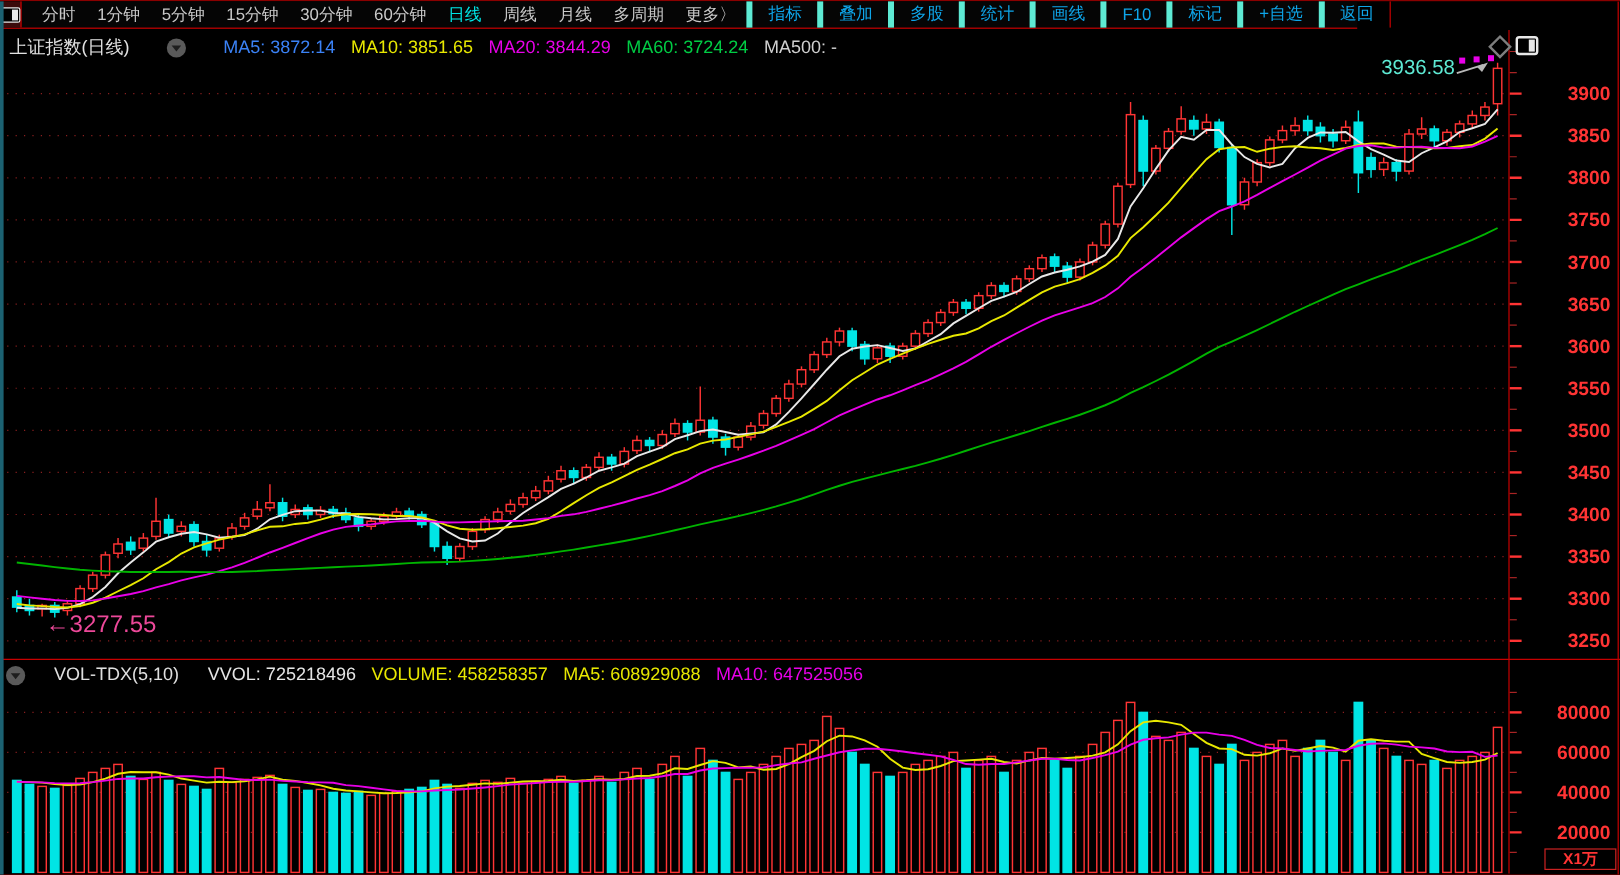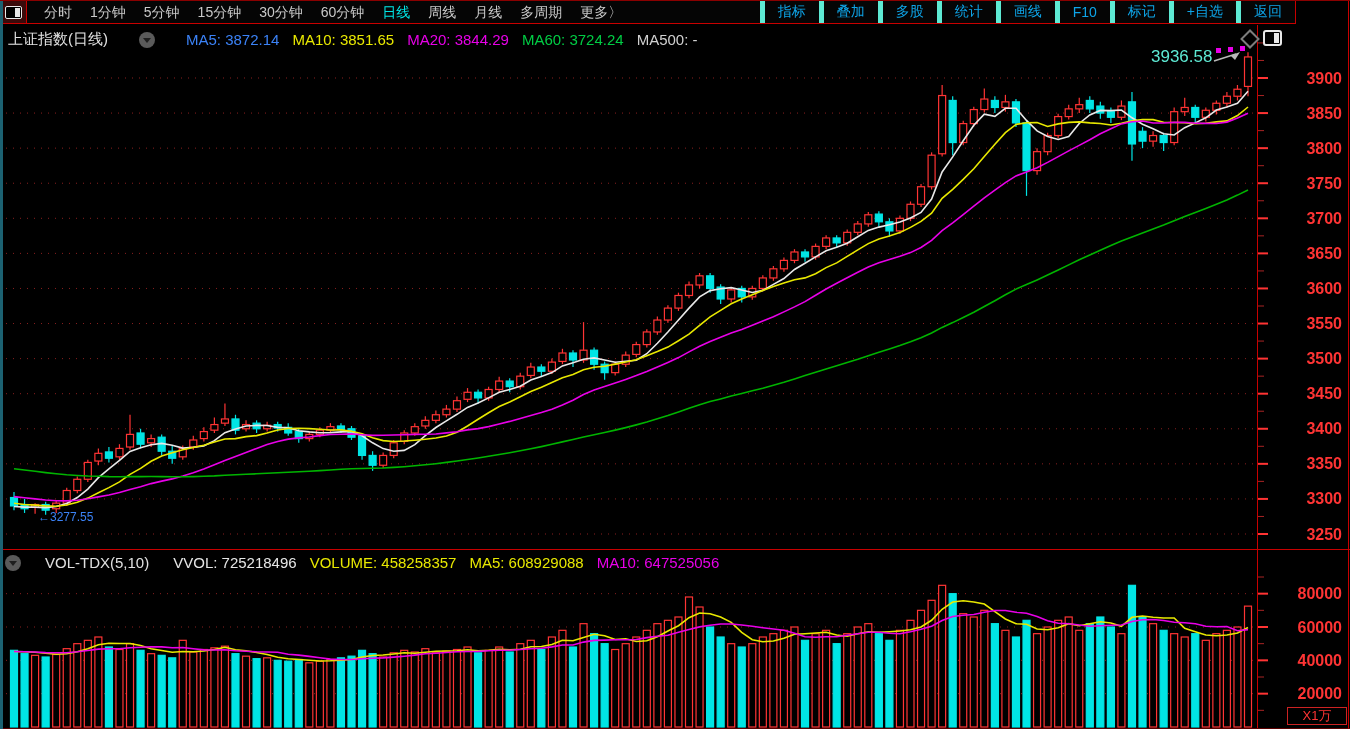--- a/index.html
+++ b/index.html
@@ -1,20 +1,20 @@
 <!DOCTYPE html>
 <html><head>
 <meta charset="utf-8">
 <style>
   html,body{margin:0;padding:0;background:#000;}
   #app{position:relative;width:1350px;height:729px;background:#000;overflow:hidden;
        font-family:"Liberation Sans",sans-serif;border-top:1px solid #8a0000;box-sizing:border-box;}
   #left-strip{position:absolute;left:0;top:0;width:3px;height:729px;background:#1c6272;z-index:6;}
   
-  #toolbar{position:absolute;left:0;top:0;width:1296px;height:23px;display:flex;align-items:stretch;
+  #toolbar{position:absolute;left:0;top:0;width:1131px;height:23px;display:flex;align-items:stretch;
            border-bottom:1px solid #c80000;box-sizing:border-box;background:#050505;z-index:5;}
   #tb-left-icon{width:27px;display:flex;align-items:center;justify-content:center;
                 background:#3a0b0b;border-right:1px solid #c80000;box-sizing:border-box;cursor:pointer;}
   .winico{position:relative;width:15px;height:11px;border:1px solid #e8e8e8;border-radius:2px;background:#000;}
   .winico i{position:absolute;right:1px;top:1px;bottom:1px;width:5px;background:#e8e8e8;}
   #tb-left{display:flex;align-items:center;padding-left:8px;}
   .tb-item{padding:0 9px;font-size:14px;color:#c9c9c9;line-height:22px;cursor:pointer;white-space:nowrap;}
   .tb-item.active{color:#00e5e5;}
   #tb-right{margin-left:auto;display:flex;height:100%;border-right:1px solid #c80000;box-sizing:border-box;}
   .tb-tool{display:flex;align-items:center;padding:0 13px;border-left:5px solid #5eead4;
@@ -23,29 +23,29 @@
   #main-header{position:absolute;left:8px;top:29px;display:flex;align-items:center;gap:31px;
                font-size:15px;z-index:4;white-space:nowrap;}
   #vol-header{position:absolute;left:5px;top:553px;display:flex;align-items:center;gap:24px;
               font-size:15px;z-index:4;white-space:nowrap;}
   .sym-title{color:#e2e2e2;}
   .circle-ico{position:relative;width:16px;height:16px;border-radius:50%;background:#5a5a5a;cursor:pointer;flex:none;}
   .circle-ico::after{content:"";position:absolute;left:4px;top:6px;border-left:4px solid transparent;
                      border-right:4px solid transparent;border-top:5px solid #1e1e1e;}
   .ma-item{white-space:nowrap;}
   
-  #low-label{position:absolute;left:38px;top:509px;color:#3b82f6;font-size:12px;z-index:3;}
+  #low-label{position:absolute;left:38px;top:509px;color:#ec4899;font-size:20px;z-index:3;}
   #high-label{position:absolute;left:1151px;top:46px;color:#5eead4;font-size:17px;z-index:3;}
   #diamond-icon{position:absolute;left:1243px;top:31px;width:10px;height:10px;border:2px solid #7d7d7d;
                 transform:rotate(45deg);background:#000;z-index:4;cursor:pointer;}
   #corner-split-icon{position:absolute;left:1263px;top:29px;width:15px;height:12px;border:2px solid #e8e8e8;
                      border-radius:3px;background:#000;z-index:4;cursor:pointer;}
   #corner-split-icon i{position:absolute;right:1px;top:1px;bottom:1px;width:5px;background:#e8e8e8;}
   #unit-label{position:absolute;left:1287px;top:706px;width:58px;height:16px;border:1px solid #cc2222;
-              color:#ff3434;font-size:13px;display:flex;align-items:center;justify-content:center;z-index:3;}
+              color:#ff3434;font-size:13px;display:flex;align-items:center;justify-content:center;z-index:3;font-weight:bold;}
   #chart-svg{position:absolute;left:0;top:0;z-index:1;}
 </style>
 </head>
 <body>
 
 <div id="app">
   <div id="left-strip"></div>
 
   <div id="toolbar">
     <div id="tb-left-icon">

